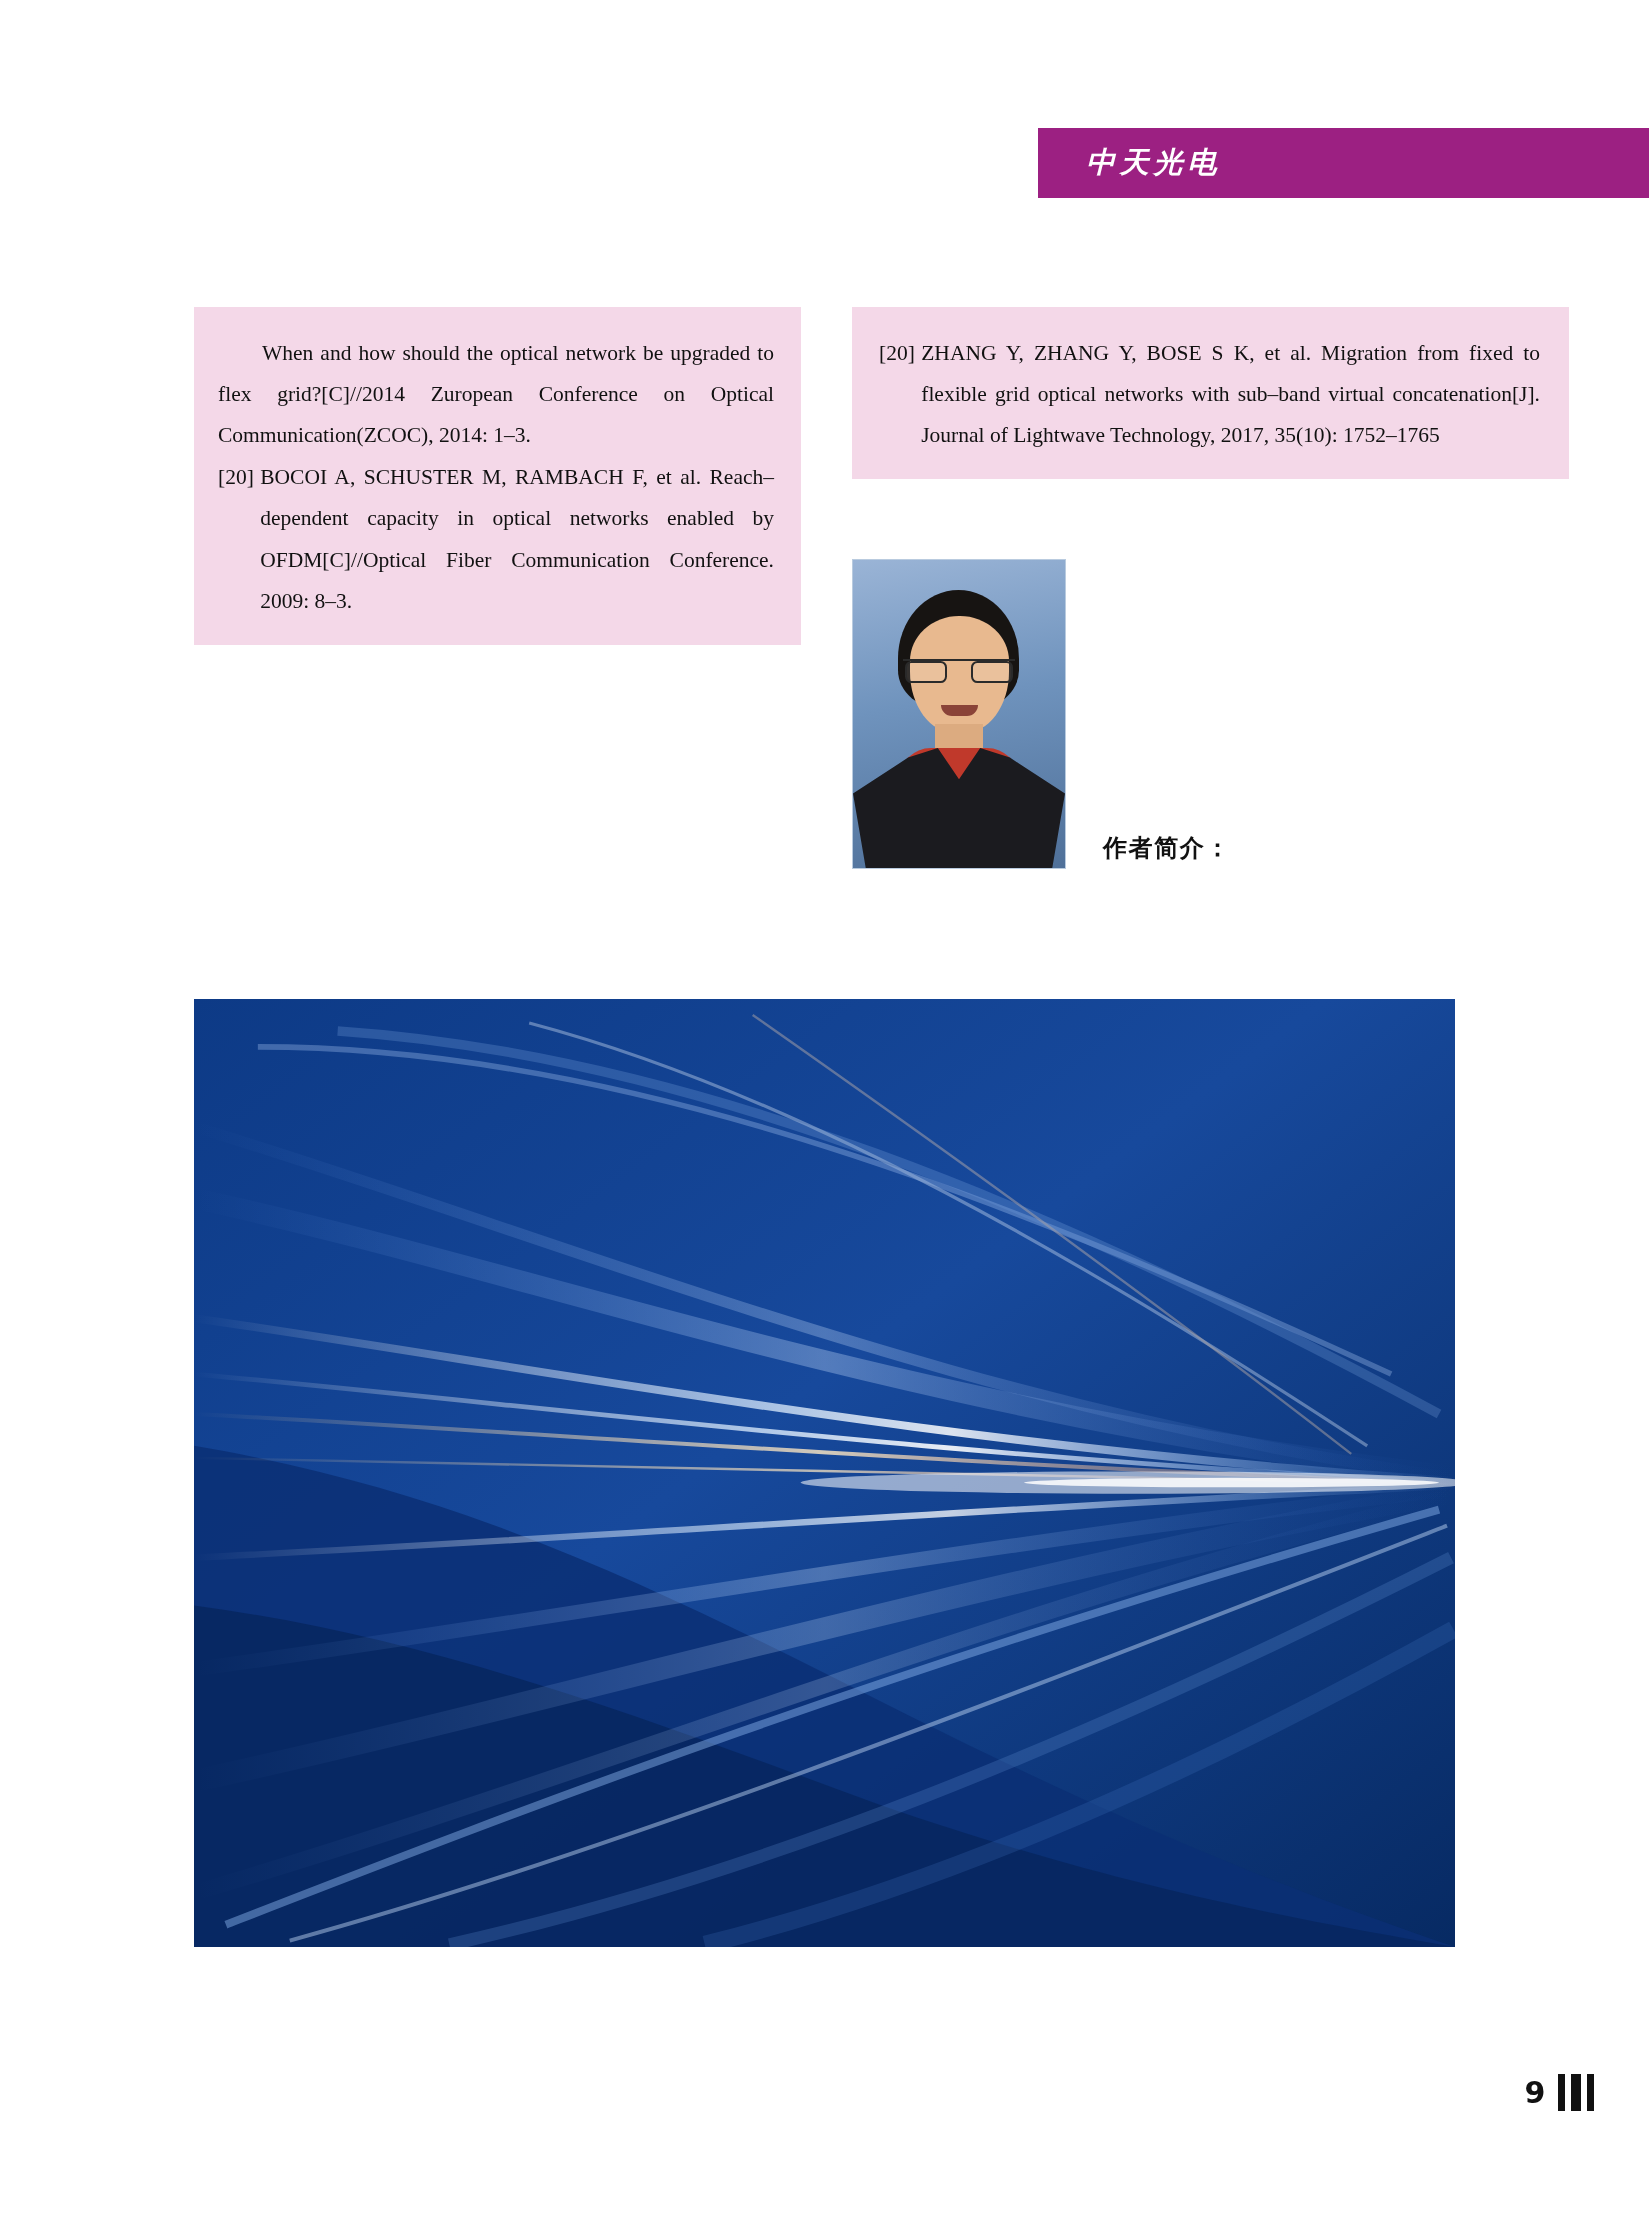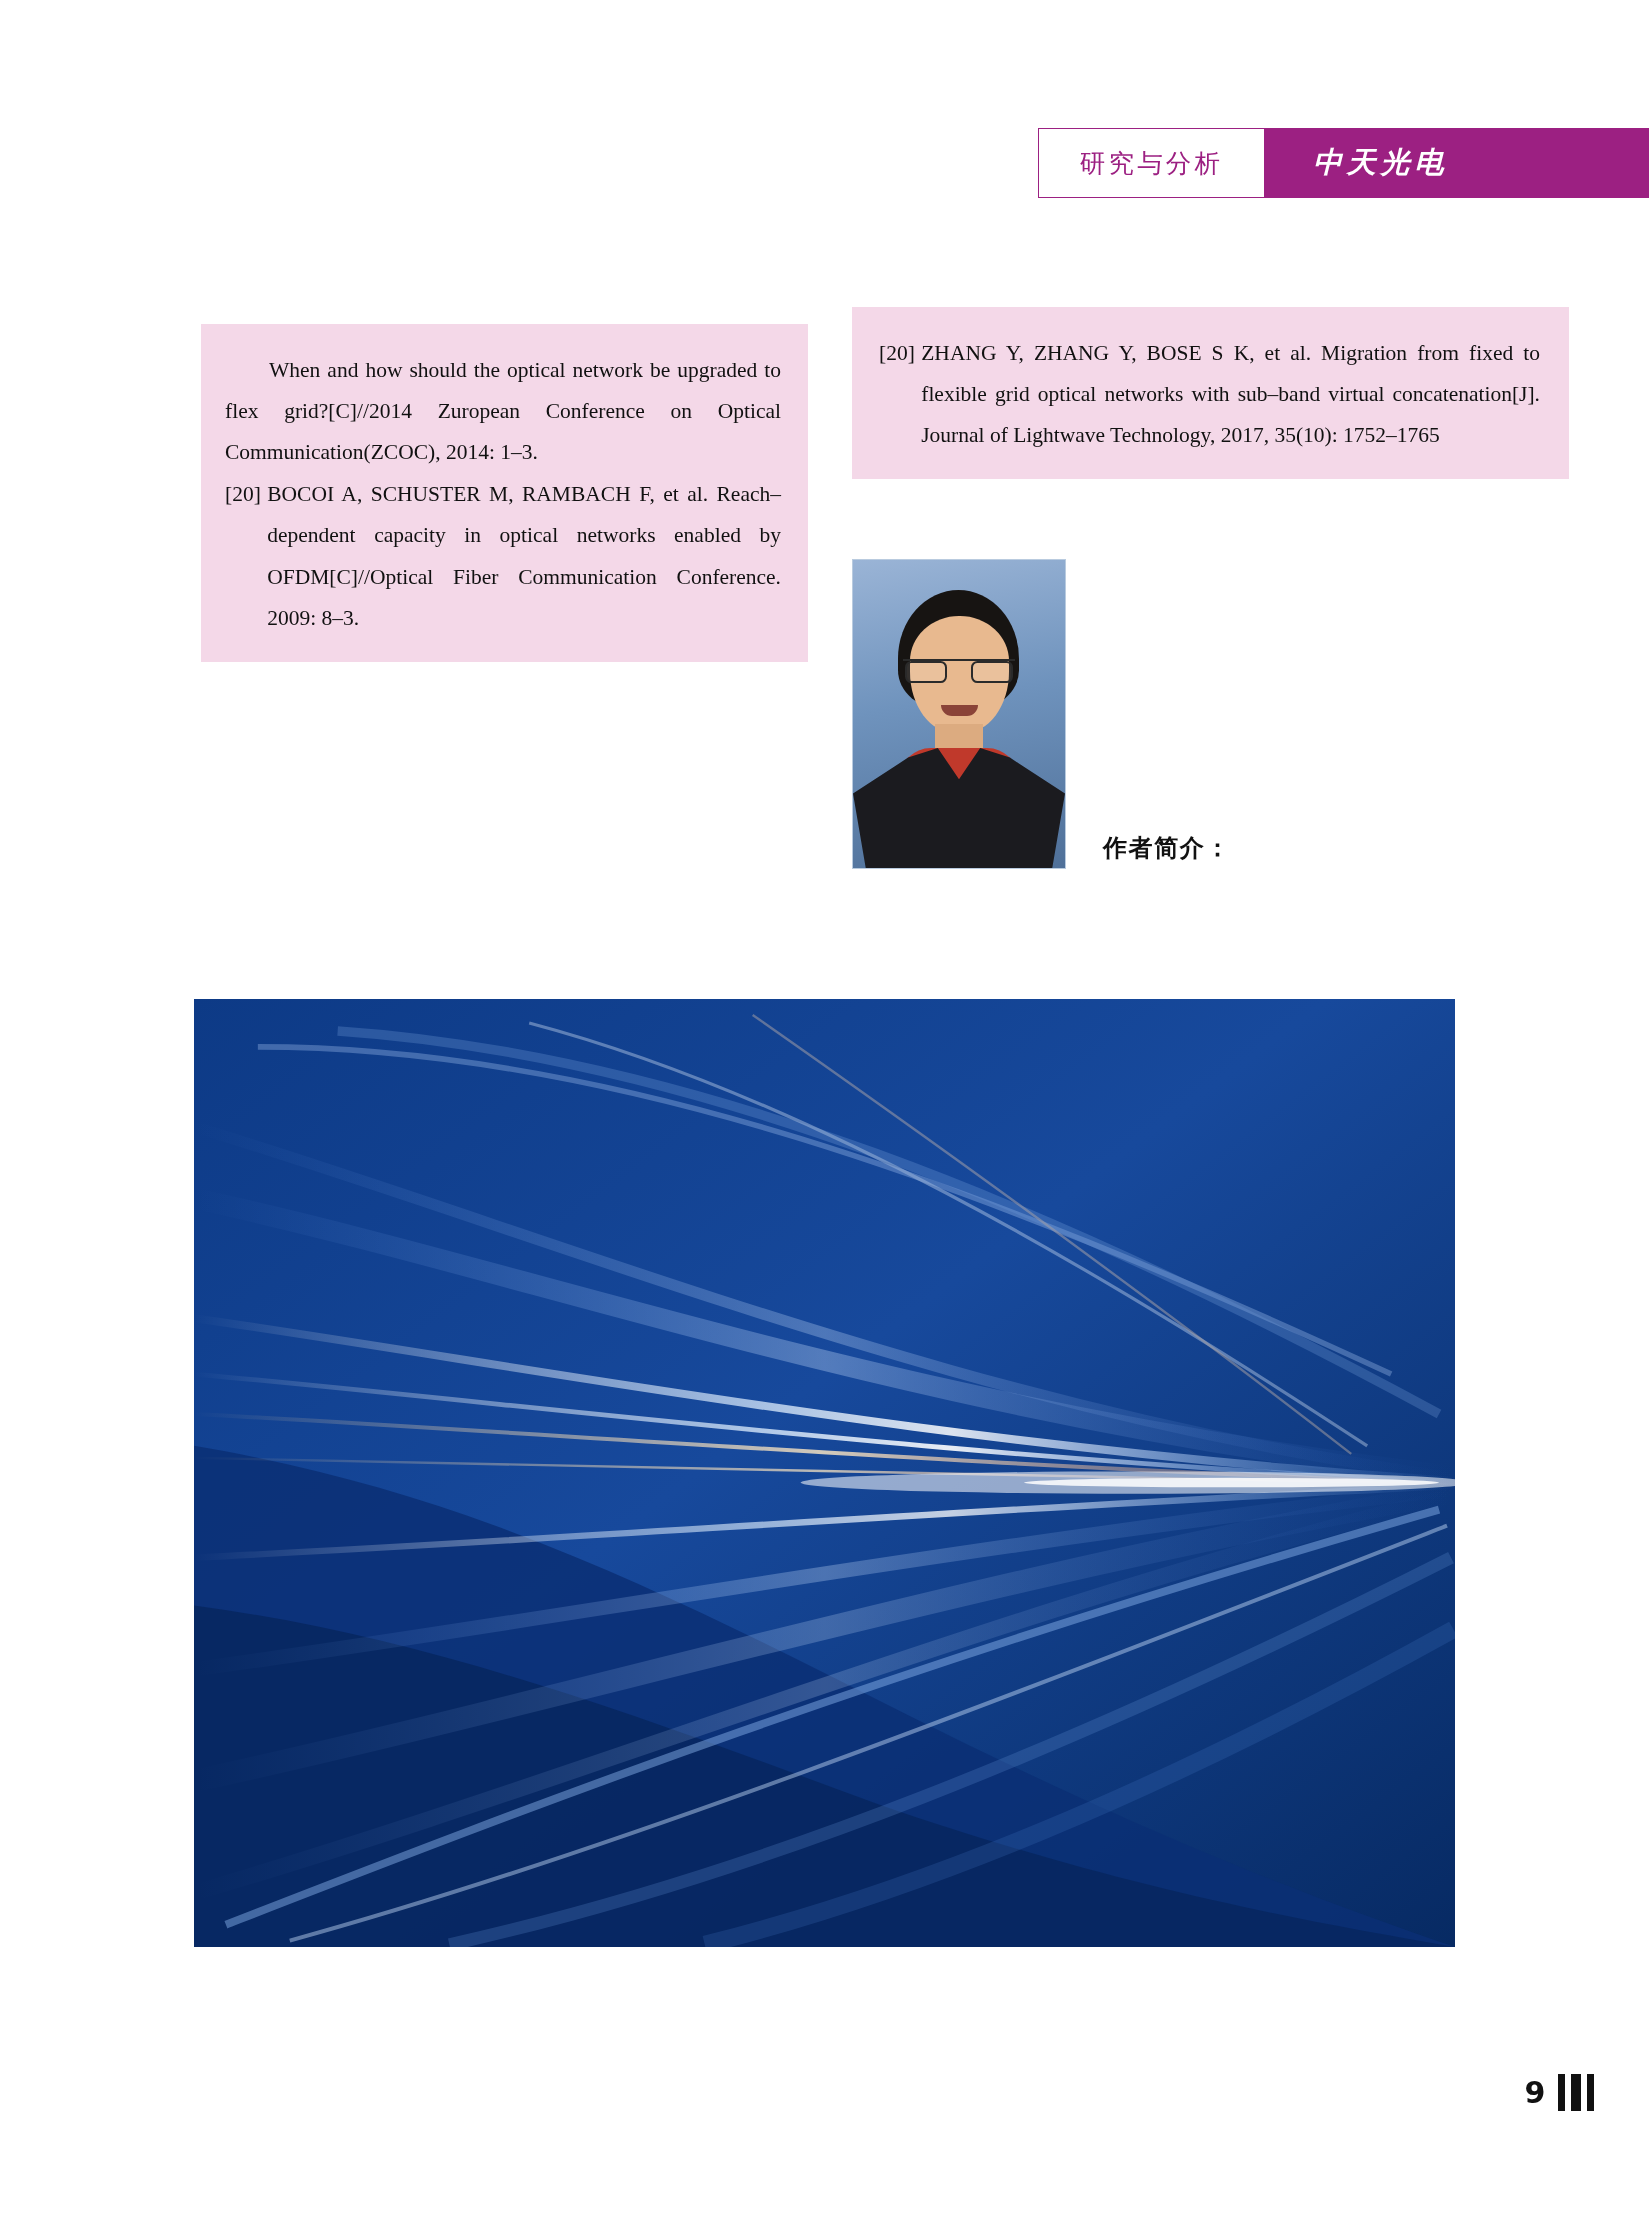--- a/index.html
+++ b/index.html
@@ -52,25 +52,24 @@
     letter-spacing: 4.8px;
   }
 
   
   .ref-col {
     position: absolute;
     background: #f4d8e8;
     box-sizing: border-box;
   }
   .ref-col.left {
-    left: 201px;
+    left: 194px;
     top: 307px;
     width: 607px;
     padding: 25.5px 27px 22.3px 24px;
-    margin-top: 17px;
   }
   .ref-col.right {
     left: 852px;
     top: 307px;
     width: 717px;
     padding: 25.5px 29px 22.3px 27px;
   }
   .ref-item {
     display: flex;
     font-size: 21.5px;
@@ -252,21 +251,20 @@
     height: 37px;
   }
   .bars i { display: block; background: #111111; width: 7.2px; height: 37px; }
   .bars i.b2 { width: 10.4px; }
   .bars i.b3 { width: 7.2px; }
 </style>
 </head>
 <body>
 
 <div class="header">
-  <div class="header-tab">研究与分析</div>
   <div class="header-brand">中天光电</div>
 </div>
 
 <div class="ref-col left">
   <p class="ref-item cont">
     <span class="txt">When and how should the optical network be upgraded to flex grid?[C]//2014 Zuropean Conference on Optical Communication(ZCOC), 2014: 1–3.</span>
   </p>
   <p class="ref-item">
     <span class="tag">[20]</span>
     <span class="txt">BOCOI A, SCHUSTER M, RAMBACH F, et al. Reach–dependent capacity in optical networks enabled by OFDM[C]//Optical Fiber Communication Conference. 2009: 8–3.</span>

